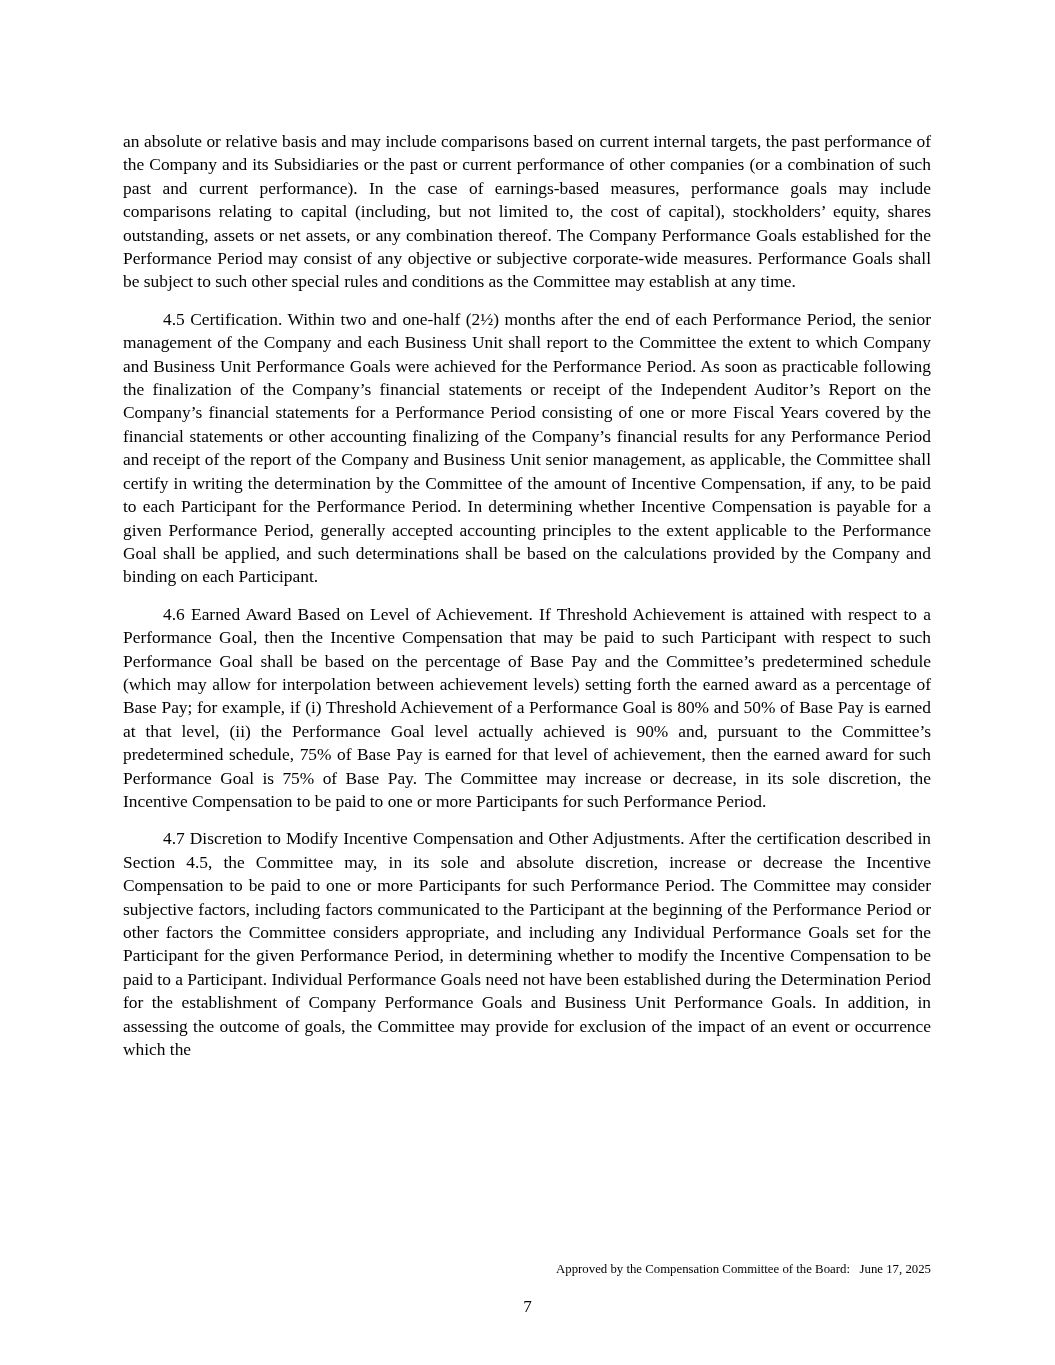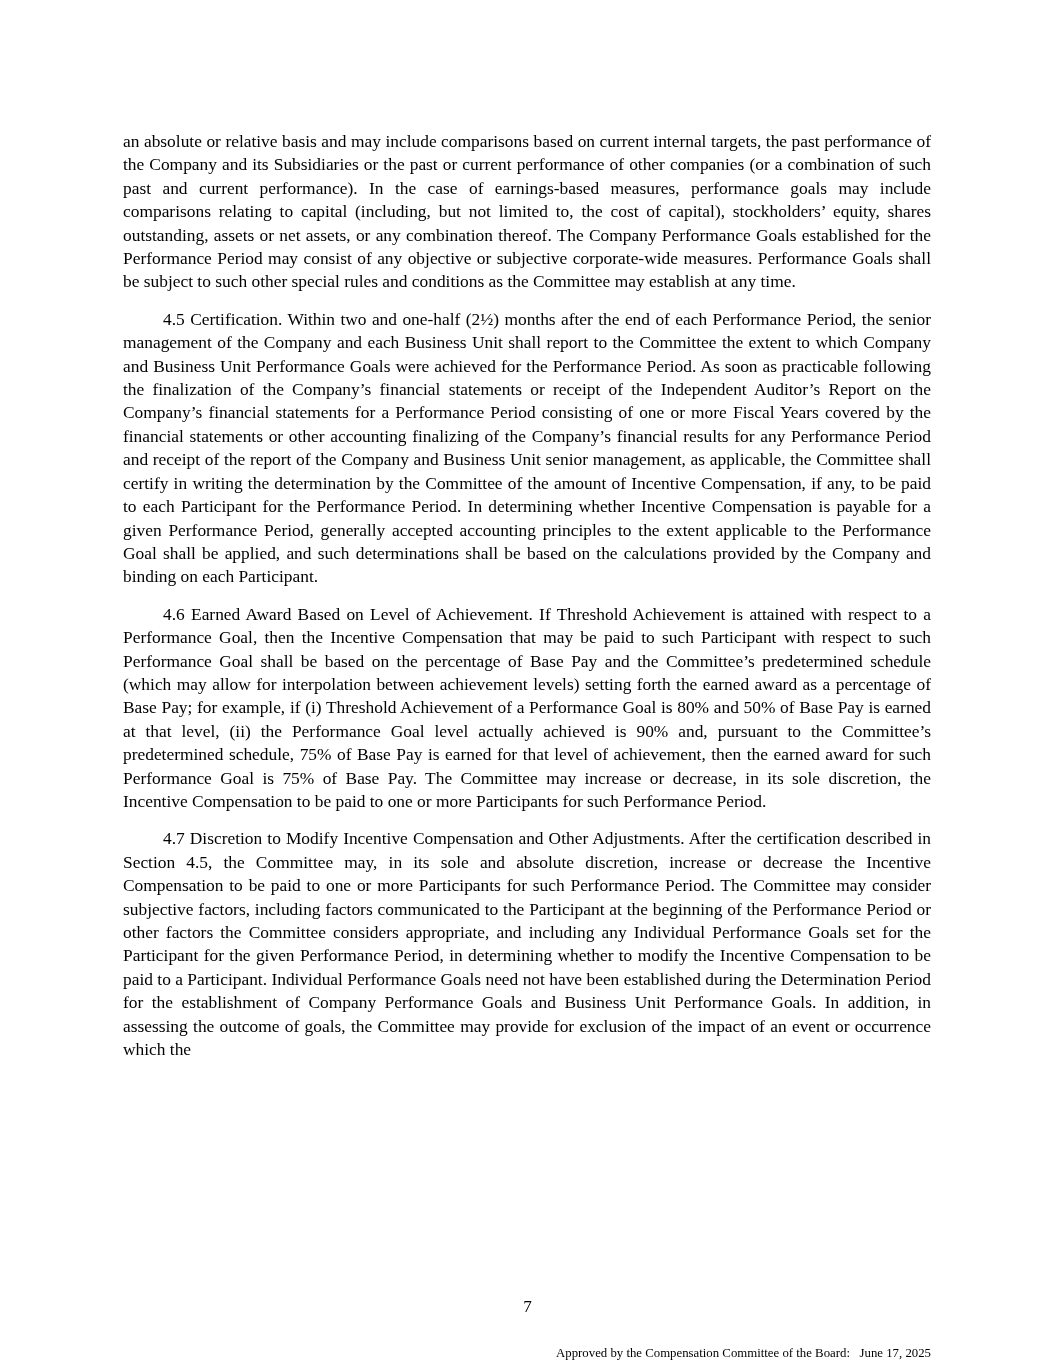--- a/index.html
+++ b/index.html
@@ -38,21 +38,21 @@
     position: absolute;
     top: 1291px;
     left: 0;
     width: 100%;
     text-align: center;
     font-size: 17px;
     line-height: 20px;
   }
   .approval {
     position: absolute;
-    top: 1339px;
+    top: 1255px;
     right: 124px;
     font-size: 12.8px;
     line-height: 16px;
     white-space: pre;
   }
 </style>
 </head>
 <body>
 
 <div class="page">

